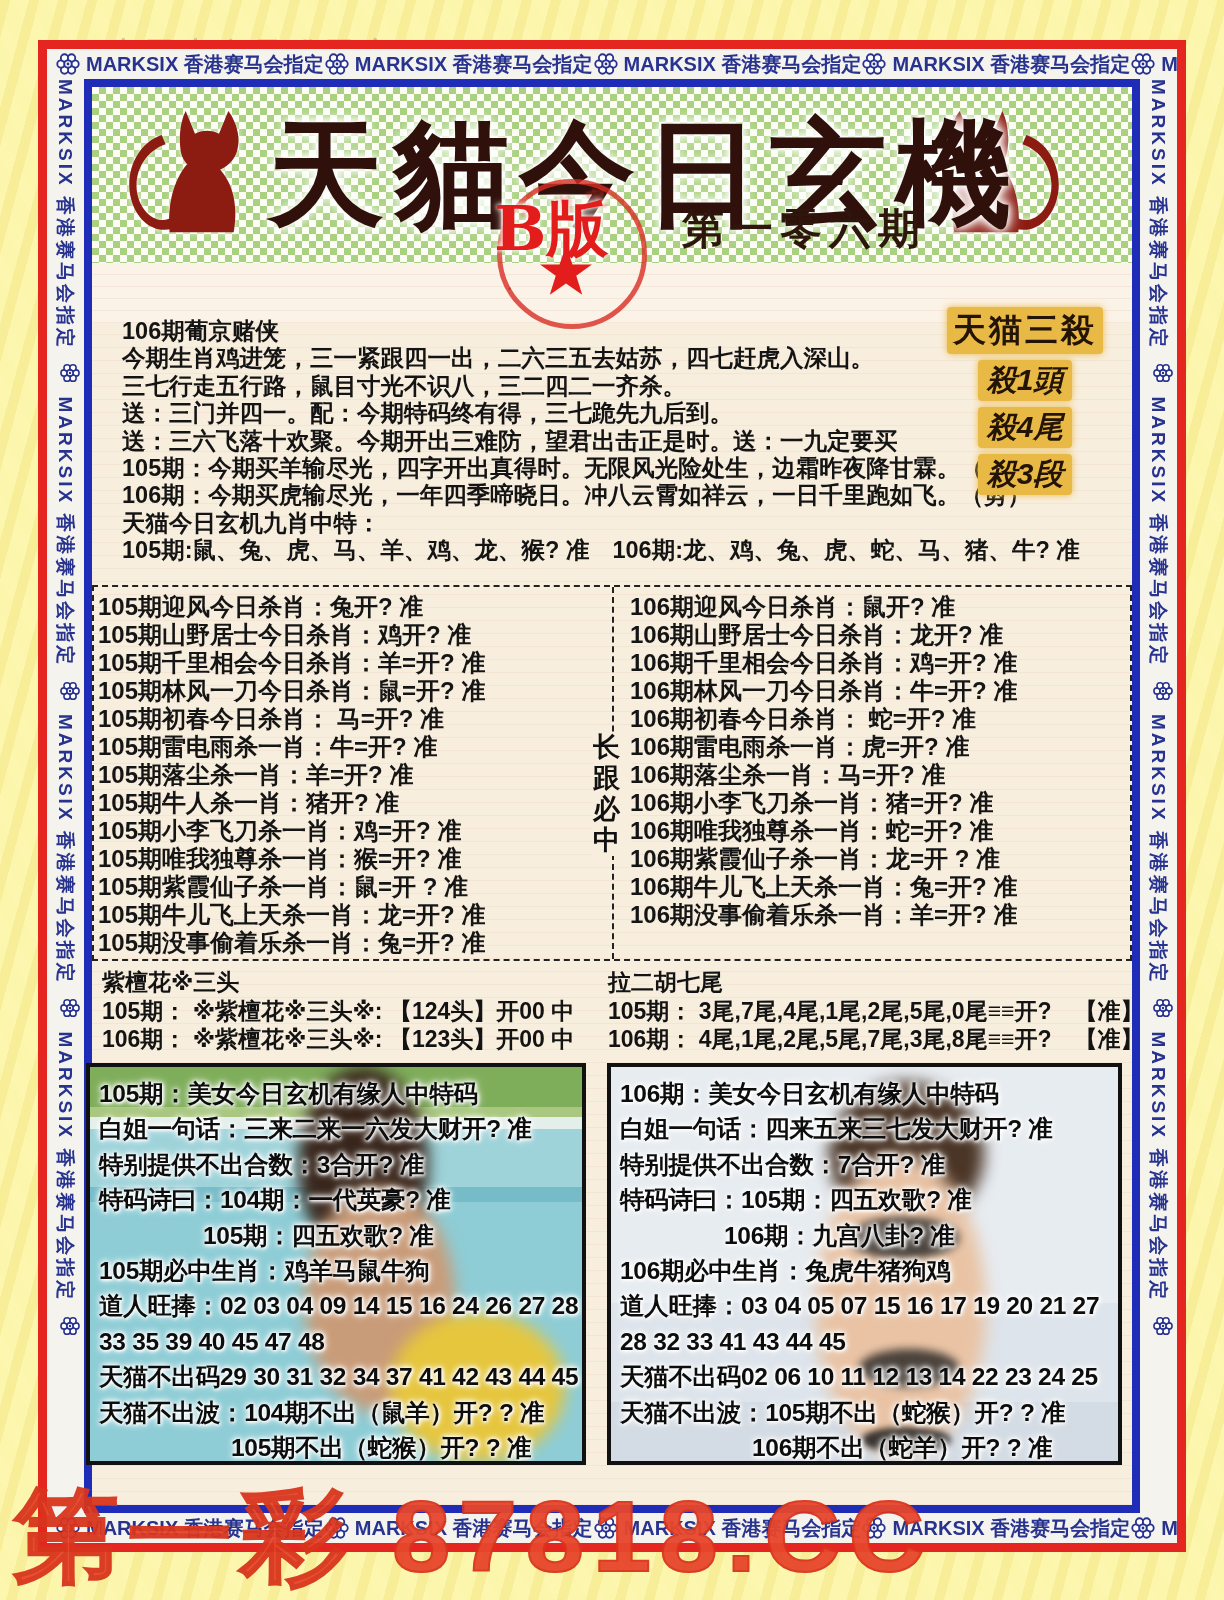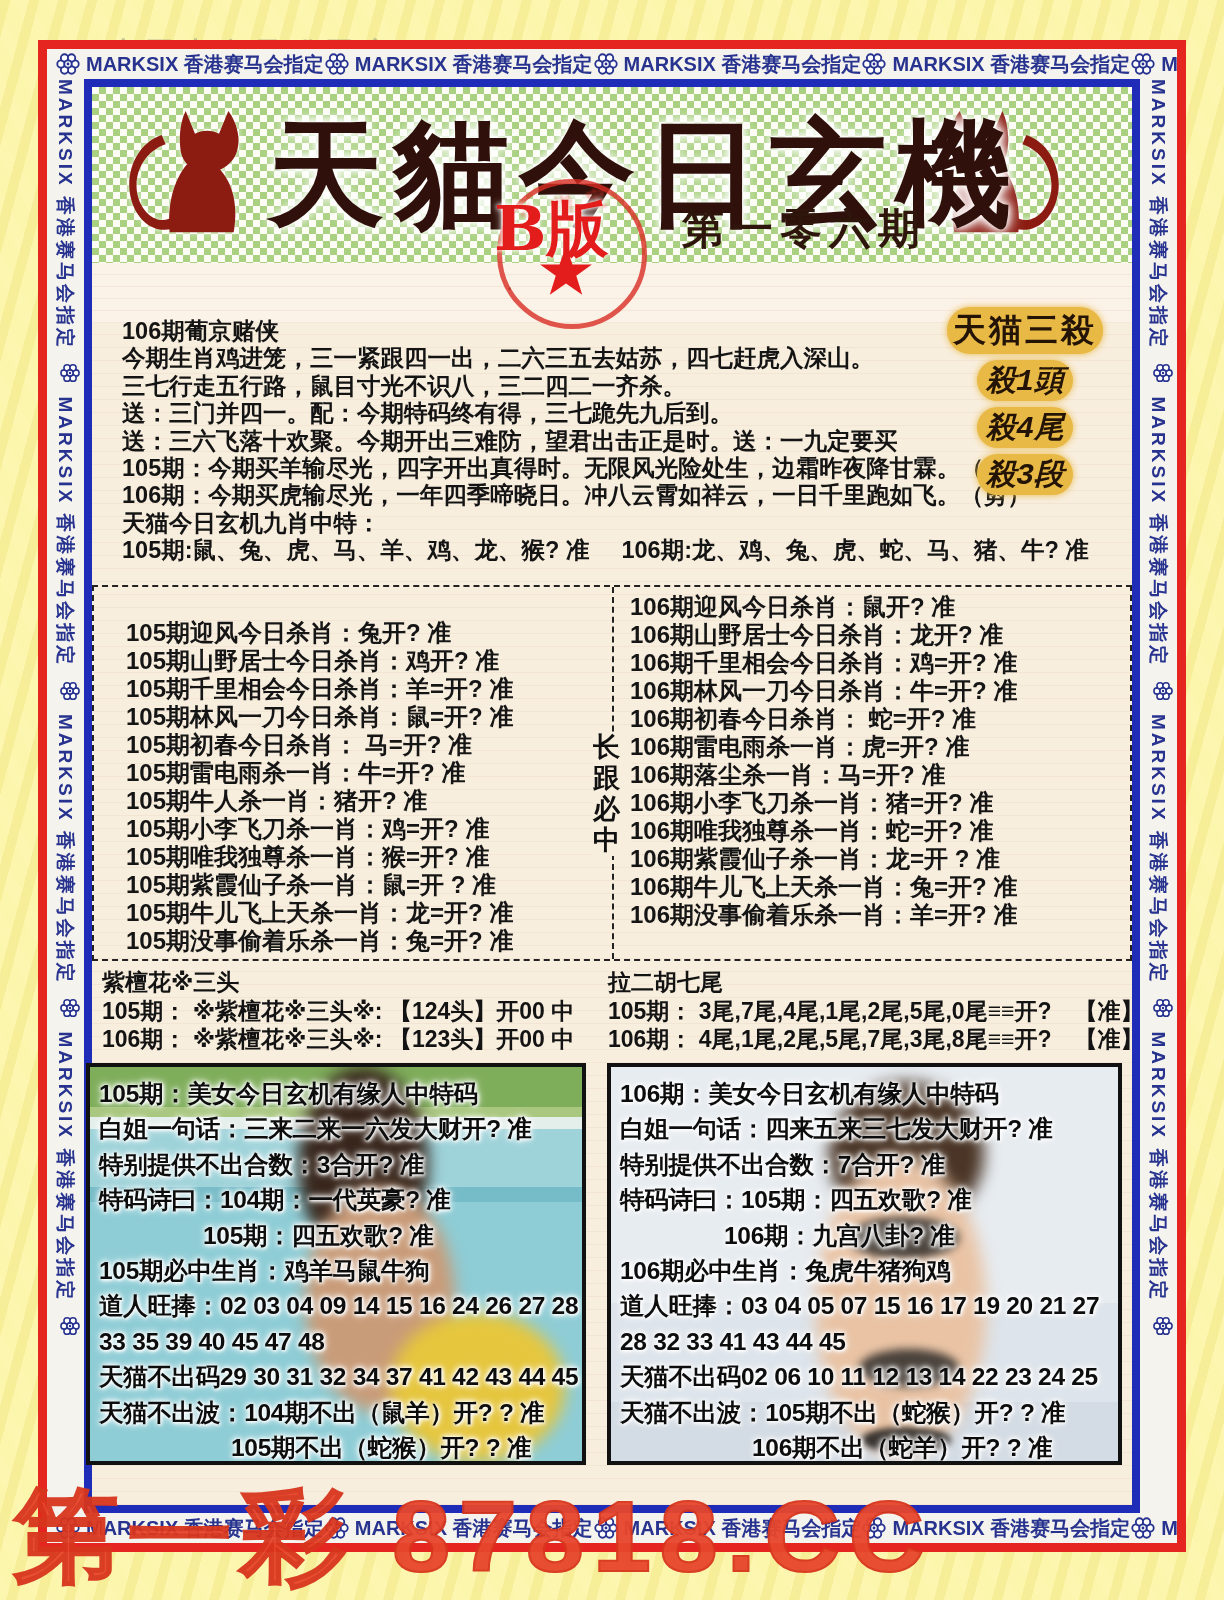--- a/index.html
+++ b/index.html
@@ -55,33 +55,33 @@
   .bban{position:absolute;left:402px;top:100px;width:150px;font-size:62px;
     font-weight:bold;color:#e21d1c;text-shadow:0 0 4px #fff,0 0 8px #fff;z-index:7;
     font-family:"DejaVu Serif","Liberation Serif",serif;}
   .star{position:absolute;left:447px;top:158px;width:54px;height:52px;z-index:7;}
   .issue{position:absolute;left:590px;top:114px;font-size:42px;font-weight:bold;color:#2e160c;
     letter-spacing:7px;z-index:5;white-space:nowrap;}
   .dots{position:absolute;left:414px;top:188px;color:#6b5d4e;font-size:22px;letter-spacing:16px;z-index:5;}
   
   .skbox{position:absolute;left:845px;top:214px;width:176px;text-align:center;z-index:5;}
   .skline{display:inline-block;margin-top:6px;font-size:30px;font-weight:bold;font-style:italic;
-    color:#241405;background:var(--gold);border-radius:23px;padding:0 9px;box-shadow:0 0 7px var(--gold);
-    font-family:Liberation Mono, monospace;white-space:nowrap;}
+    color:#241405;background:var(--gold);border-radius:4px;padding:0 9px;box-shadow:0 0 7px var(--gold);
+    font-family:Liberation Sans, sans-serif;white-space:nowrap;}
   .sktitle{font-style:normal;font-size:33px;letter-spacing:3px;padding:1px 6px;}
   
   .intro{position:absolute;left:8px;top:231px;width:1000px;font-size:23.5px;font-weight:bold;
     color:#141414;line-height:27.4px;white-space:nowrap;z-index:4;margin-left:22px;}
-  .ninerow{display:flex;gap:32px;}
+  .ninerow{display:flex;gap:23px;}
   
   .killbox{position:absolute;left:0;top:498px;width:1036px;height:372px;border:2px dashed #222;z-index:4;}
   .kdiv{position:absolute;left:518px;top:0;bottom:0;border-left:2px dashed #222;}
   .kcol{position:absolute;top:6px;font-size:24px;font-weight:bold;line-height:28px;
     white-space:nowrap;color:#151515;}
-  .kcol.l{left:32px;margin-top:26px;} .kcol.r{left:536px;}
+  .kcol.l{left:4px;} .kcol.r{left:536px;}
   .midlabel{position:absolute;left:501px;top:645px;width:38px;background:#f8eede;font-size:27px;
     font-weight:bold;line-height:31px;text-align:left;z-index:5;color:#111;word-break:break-all;}
   
   .heads,.tails{position:absolute;top:881px;font-size:23px;font-weight:bold;line-height:28.5px;
     white-space:nowrap;color:#131313;z-index:4;}
   .heads{left:10px;} .tails{left:516px;}
   
   .photo{position:absolute;top:976px;height:402px;border:4px solid #111;box-sizing:border-box;
     overflow:hidden;z-index:5;}
   .photo.pl{left:-6px;width:500px;}
@@ -418,20 +418,21 @@
 
           <div class="killbox">
             <div class="kdiv"></div>
             <div class="kcol l">
                 <div>105期迎风今日杀肖：兔开? 准</div>
                 <div>105期山野居士今日杀肖：鸡开? 准</div>
                 <div>105期千里相会今日杀肖：羊=开? 准</div>
                 <div>105期林风一刀今日杀肖：鼠=开? 准</div>
                 <div>105期初春今日杀肖： 马=开? 准</div>
                 <div>105期雷电雨杀一肖：牛=开? 准</div>
+                <div>105期落尘杀一肖：羊=开? 准</div>
                 <div>105期牛人杀一肖：猪开? 准</div>
                 <div>105期小李飞刀杀一肖：鸡=开? 准</div>
                 <div>105期唯我独尊杀一肖：猴=开? 准</div>
                 <div>105期紫霞仙子杀一肖：鼠=开 ? 准</div>
                 <div>105期牛儿飞上天杀一肖：龙=开? 准</div>
                 <div>105期没事偷着乐杀一肖：兔=开? 准</div>
               </div>
             <div class="kcol r">
                 <div>106期迎风今日杀肖：鼠开? 准</div>
                 <div>106期山野居士今日杀肖：龙开? 准</div>

